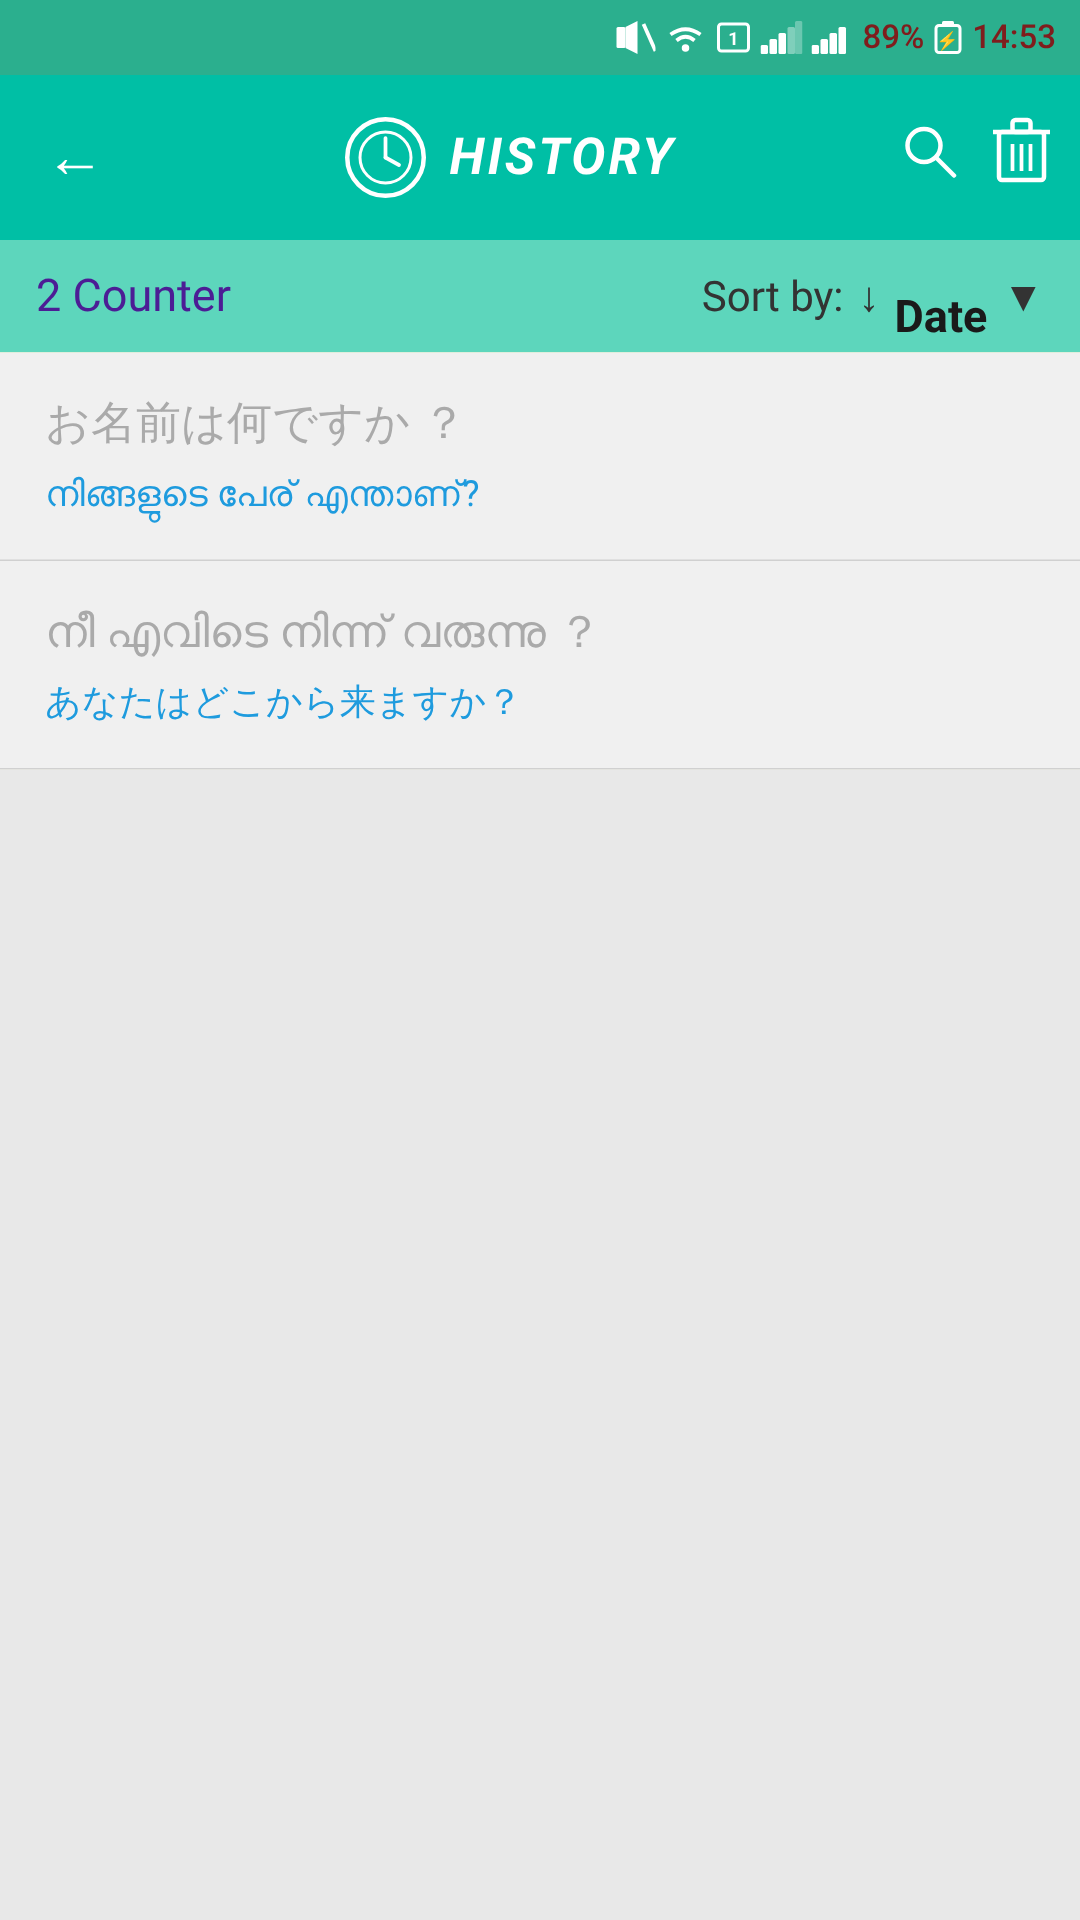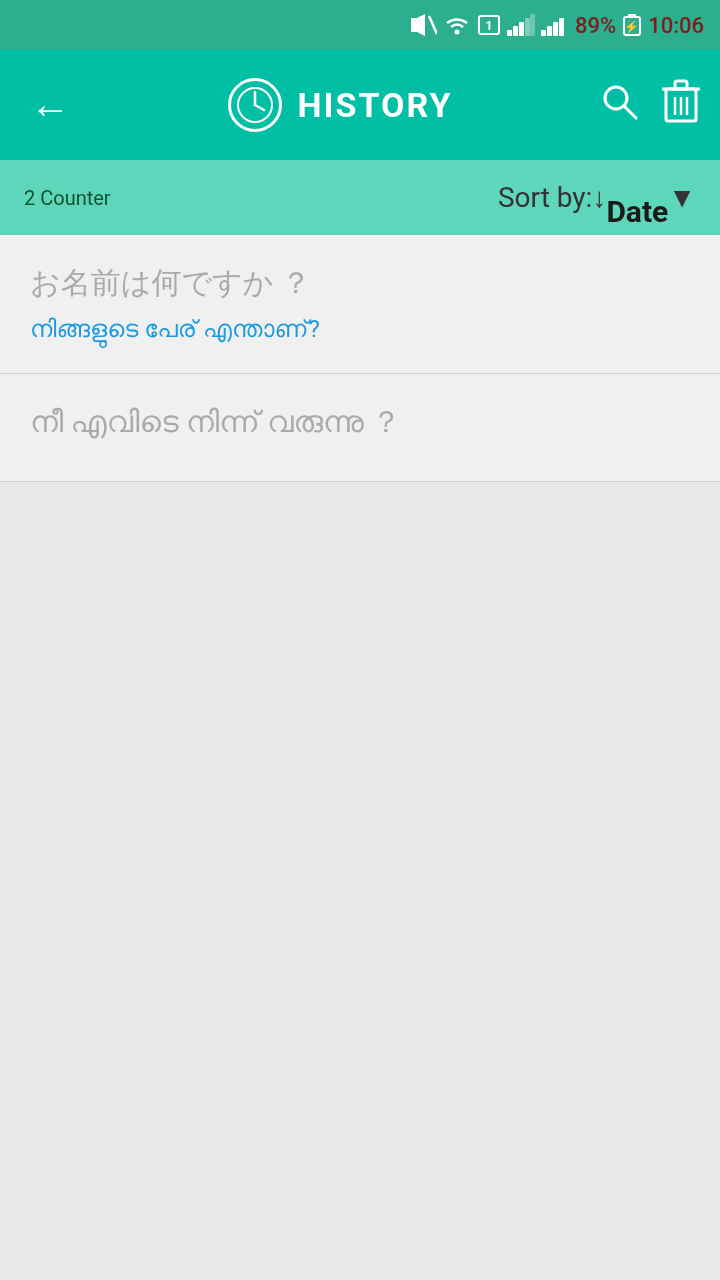--- a/index.html
+++ b/index.html
@@ -77,20 +77,21 @@
       display: flex;
       align-items: center;
       justify-content: center;
     }
 
     .history-title {
       color: white;
       font-size: 34px;
       font-weight: 700;
       letter-spacing: 2px;
+      font-style: italic;
     }
 
     .app-bar-actions {
       display: flex;
       align-items: center;
       gap: 24px;
     }
 
     .action-icon {
       color: white;
@@ -101,29 +102,30 @@
     .sort-bar {
       width: 720px;
       height: 75px;
       background: #5dd6bc;
       display: flex;
       align-items: center;
       padding: 0 24px;
     }
 
     .counter-text {
-      color: #14532d;
-      font-size: 20px;
+      color: #4c1d95;
+      font-size: 30px;
       font-weight: 400;
       flex: 1;
     }
 
     .sort-controls {
       display: flex;
       align-items: center;
+      gap: 10px;
     }
 
     .sort-label {
       color: #333;
       font-size: 28px;
     }
 
     .sort-arrow {
       color: #333;
       font-size: 28px;
@@ -210,21 +212,21 @@
       <rect x="6" y="12" width="5" height="10" rx="1"></rect>
       <rect x="12" y="8" width="5" height="14" rx="1"></rect>
       <rect x="18" y="4" width="5" height="18" rx="1"></rect>
     </svg>
     <span class="status-text">89%</span>
     <svg width="20" height="22" viewBox="0 0 20 22" fill="white">
       <rect x="2" y="3" width="16" height="18" rx="2" fill="none" stroke="white" stroke-width="2"></rect>
       <rect x="6" y="0" width="8" height="4" rx="1" fill="white"></rect>
       <text x="10" y="17" text-anchor="middle" fill="white" font-size="12" font-weight="bold">⚡</text>
     </svg>
-    <span class="status-text">10:06</span>
+    <span class="status-text">14:53</span>
   </div>
 </div>
 
 <div class="app-bar">
   <div class="app-bar-back">
     <span class="back-arrow">←</span>
   </div>
 
   <div class="app-bar-title">
     <div class="clock-icon-container">
@@ -269,17 +271,18 @@
 
 <div class="list-container">
 
   <div class="list-item">
     <div class="item-original">お名前は何ですか ？</div>
     <div class="item-translation">നിങ്ങളുടെ പേര് എന്താണ്?</div>
   </div>
 
   <div class="list-item">
     <div class="item-original">നീ എവിടെ നിന്ന് വരുന്നു ？</div>
+    <div class="item-translation">あなたはどこから来ますか？</div>
   </div>
 
 </div>
 
 <div class="empty-area"></div>
 
 </body></html>

